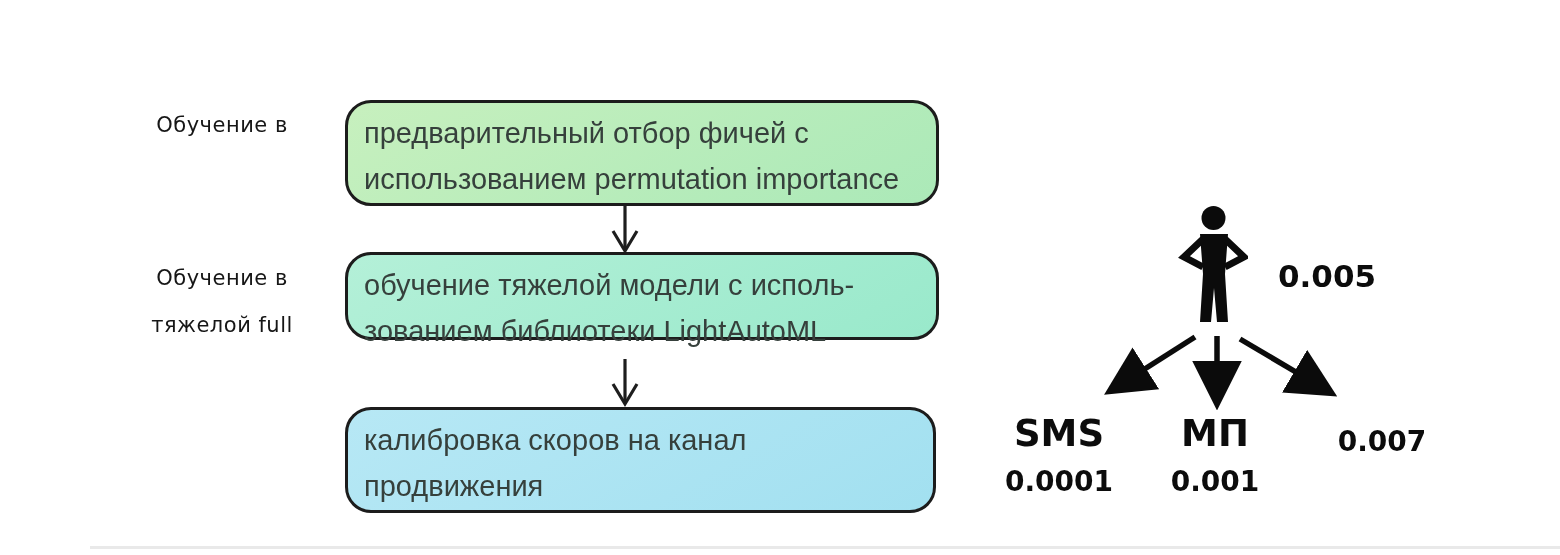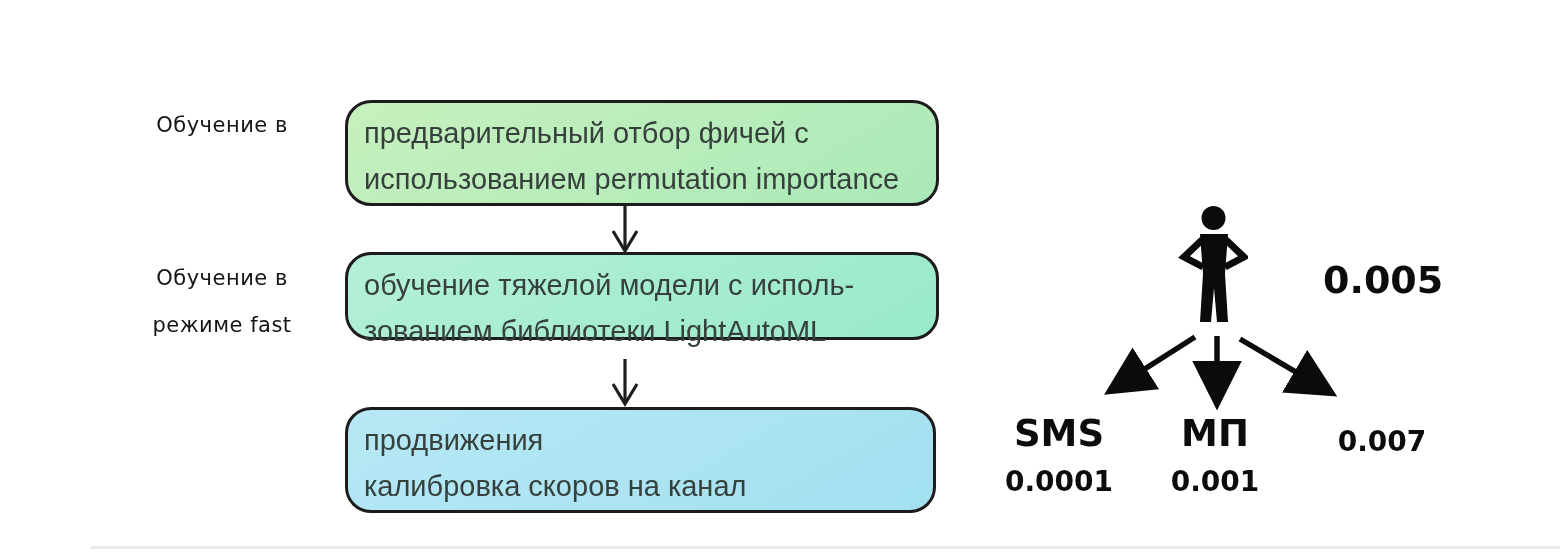--- a/index.html
+++ b/index.html
@@ -18,23 +18,23 @@
     position:absolute;left:345px;width:594px;height:106px;
     border:3.5px solid #1c1c1c;border-radius:26px;box-sizing:border-box;
     padding:7px 10px 0 16px;
     font-family:"Liberation Sans",sans-serif;
     font-size:29px;line-height:46px;color:#36403c;
   }
   .arrow-connector{position:absolute;left:605px;width:40px;height:50px;}
   
   .person{position:absolute;left:1176px;top:204px;width:72px;height:122px;}
   .root-score{
-    position:absolute;left:1323px;top:258px;width:140px;
+    position:absolute;left:1278px;top:258px;width:140px;
     font-family:"DejaVu Sans",sans-serif;font-weight:bold;
-    font-size:38px;color:#0c0c0c;
+    font-size:31px;color:#0c0c0c;
   }
   .fan-arrows{position:absolute;left:1080px;top:330px;width:280px;height:80px;}
   .channel{
     position:absolute;width:170px;text-align:center;top:414px;
     font-family:"DejaVu Sans",sans-serif;font-weight:bold;color:#0c0c0c;
   }
   .channel .channel-name{font-size:37px;line-height:40px;}
   .channel .channel-value{font-size:28px;line-height:40px;margin-top:8px;}
   .channel-sms{left:974px;}
   .channel-mp{left:1130px;}
@@ -55,35 +55,35 @@
     <div>использованием permutation importance</div>
   </div>
 
   <svg class="arrow-connector" style="top:205px;" viewBox="0 0 40 50">
     <line x1="20" y1="1" x2="20" y2="43" stroke="#1e1e1e" stroke-width="3.2"></line>
     <path d="M8,26 L20,46 L32,26" fill="none" stroke="#1e1e1e" stroke-width="3.2"></path>
   </svg>
 
   <div class="stage-label" style="left:92px;top:255px;">
     <div>Обучение в</div>
-    <div>режиме fast</div>
+    <div>тяжелой full</div>
   </div>
   <div class="stage-box" style="top: 252px; height: 88px; background: linear-gradient(150deg, rgb(180, 240, 216), rgb(153, 233, 203)); border-color: rgb(28, 28, 28);">
     <div>обучение тяжелой модели  с исполь-</div>
     <div>зованием библиотеки LightAutoML</div>
   </div>
 
   <svg class="arrow-connector" style="top:358px;" viewBox="0 0 40 50">
     <line x1="20" y1="1" x2="20" y2="43" stroke="#1e1e1e" stroke-width="3.2"></line>
     <path d="M8,26 L20,46 L32,26" fill="none" stroke="#1e1e1e" stroke-width="3.2"></path>
   </svg>
 
   <div class="stage-box" style="top: 407px; width: 591px; background: linear-gradient(150deg, rgb(183, 232, 245), rgb(162, 224, 240)); border-color: rgb(28, 28, 28);">
+    <div>калибровка скоров на канал</div>
     <div>продвижения</div>
-    <div>калибровка скоров на канал</div>
   </div>
 
   <svg class="person" viewBox="0 0 72 122">
     <circle cx="37.5" cy="14" r="12" fill="#0b0b0b"></circle>
     <path d="M24,30 L52,30 L49,70 L52,118 L41,118 L38,84 L35,118 L24,118 L27,70 Z" fill="#0b0b0b"></path>
     <polyline points="27,35 8,53 27,63" fill="none" stroke="#0b0b0b" stroke-width="7"></polyline>
     <polyline points="49,35 68,53 49,63" fill="none" stroke="#0b0b0b" stroke-width="7"></polyline>
   </svg>
 
   <div class="root-score">0.005</div>

